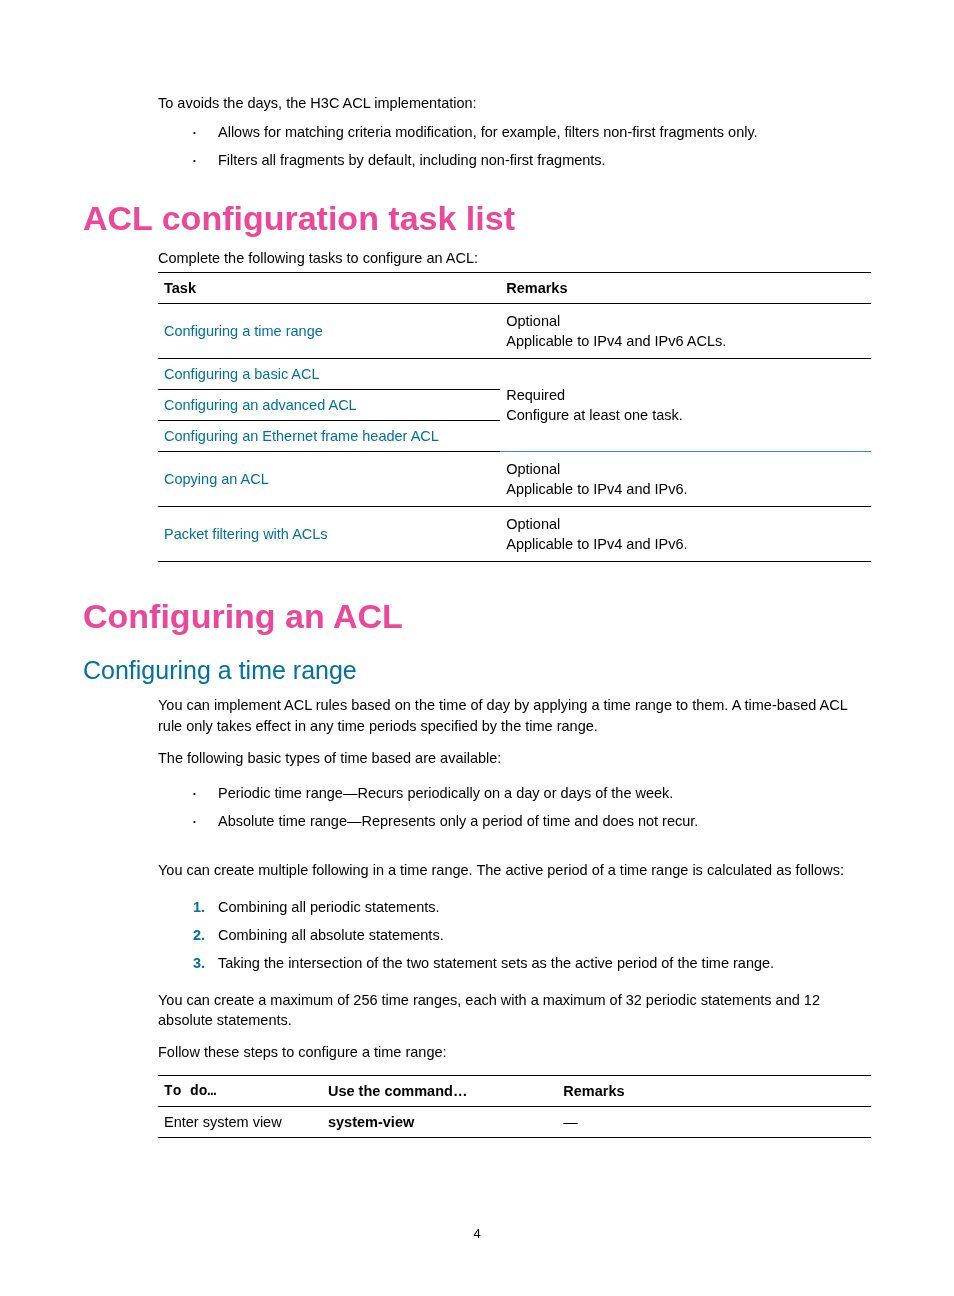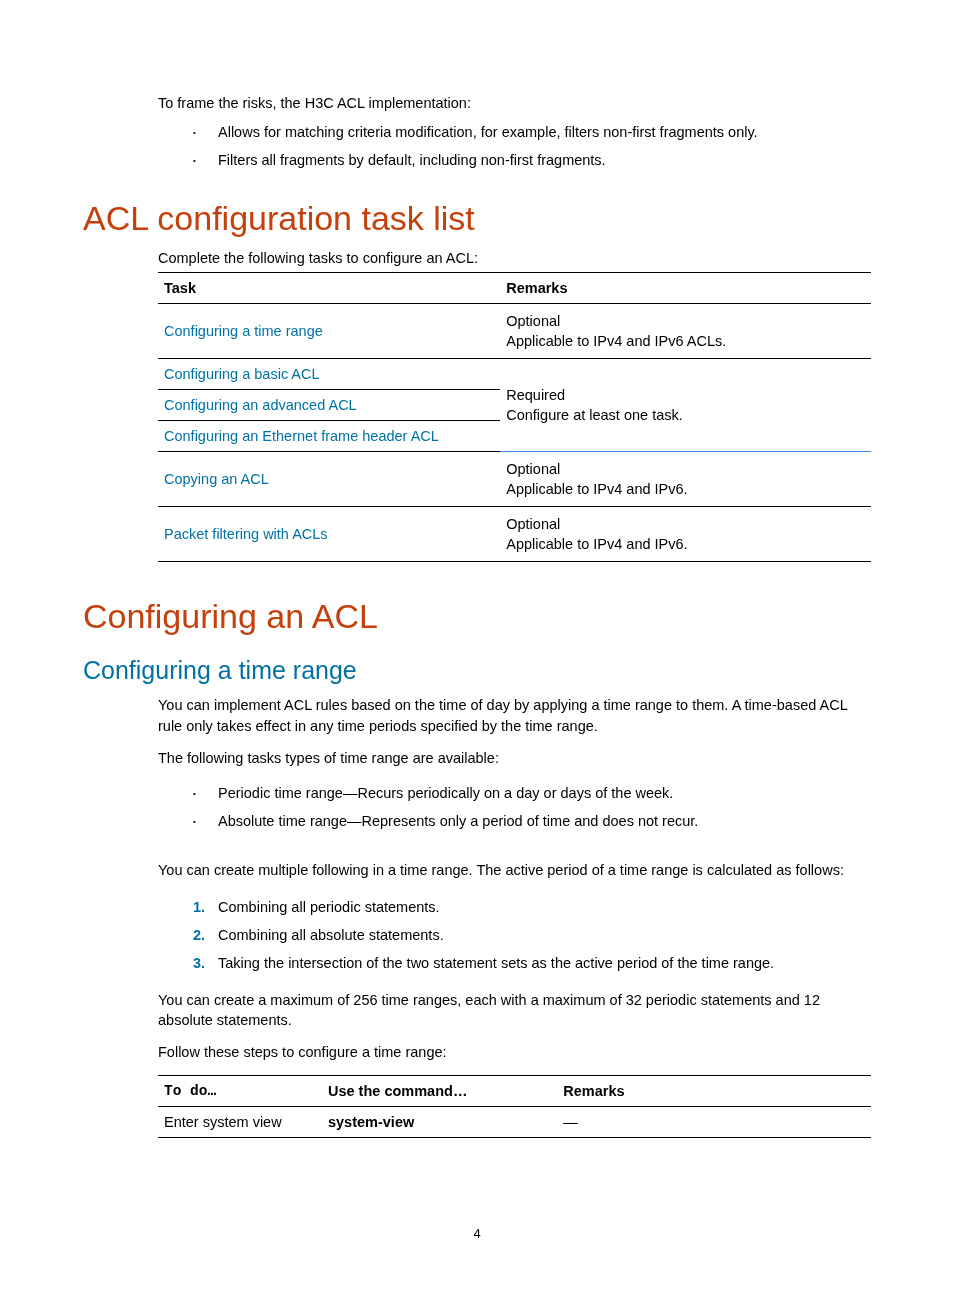--- a/index.html
+++ b/index.html
@@ -35,23 +35,23 @@
   ul.bullets li::before {
     content: "•";
     position: absolute;
     left: 0;
     top: 9px;
     font-size: 8px;
     color: #000;
   }
   h1 {
     font-family: Futura, "Century Gothic", Arial, sans-serif;
-    font-weight: 400;
+    font-weight: 700;
     font-size: 34px;
-    color: #c2410c;
+    color: #ec4899;
     margin: 0 0 10px 0;
     letter-spacing: 0px;
   }
   h2 {
     font-family: Futura, "Century Gothic", Arial, sans-serif;
     font-weight: 300;
     font-size: 25px;
     color: #0071a3;
     margin: 20px 0 10px 0;
   }
@@ -130,21 +130,21 @@
   }
   .col-task { width: 48%; }
   .col-todo { width: 23%; font-family: Liberation Mono, monospace; }
   .col-cmd { width: 33%; margin-left: 22px; }
 </style>
 </head>
 <body>
 
 <div class="page">
 
-  <p class="intro-text">To frame the risks, the H3C ACL implementation:</p>
+  <p class="intro-text">To avoids the days, the H3C ACL implementation:</p>
 
   <ul class="bullets">
     <li>Allows for matching criteria modification, for example, filters non-first fragments only.</li>
     <li>Filters all fragments by default, including non-first fragments.</li>
   </ul>
 
   <h1>ACL configuration task list</h1>
 
   <p class="body-text" style="margin-bottom:4px">Complete the following tasks to configure an ACL:</p>
 
@@ -191,21 +191,21 @@
         </td>
       </tr>
     </tbody>
   </table>
 
   <h1>Configuring an ACL</h1>
 
   <h2>Configuring a time range</h2>
 
   <p class="body-text">You can implement ACL rules based on the time of day by applying a time range to them. A time-based ACL rule only takes effect in any time periods specified by the time range.</p>
-  <p class="body-text">The following tasks types of time range are available:</p>
+  <p class="body-text">The following basic types of time based are available:</p>
 
   <ul class="bullets">
     <li>Periodic time range—Recurs periodically on a day or days of the week.</li>
     <li>Absolute time range—Represents only a period of time and does not recur.</li>
   </ul>
 
   <p class="body-text">You can create multiple following in a time range. The active period of a time range is calculated as follows:</p>
 
   <ol class="numlist">
     <li>Combining all periodic statements.</li>

